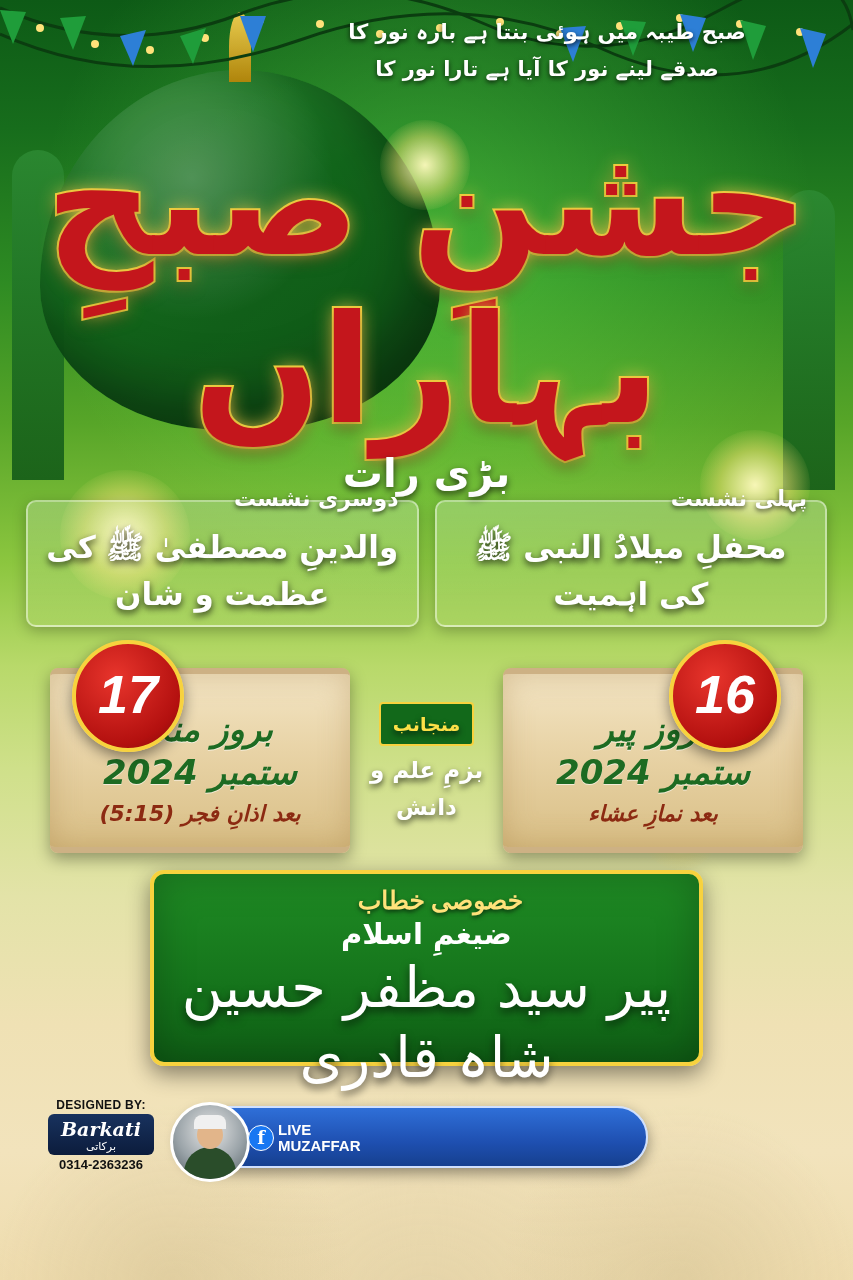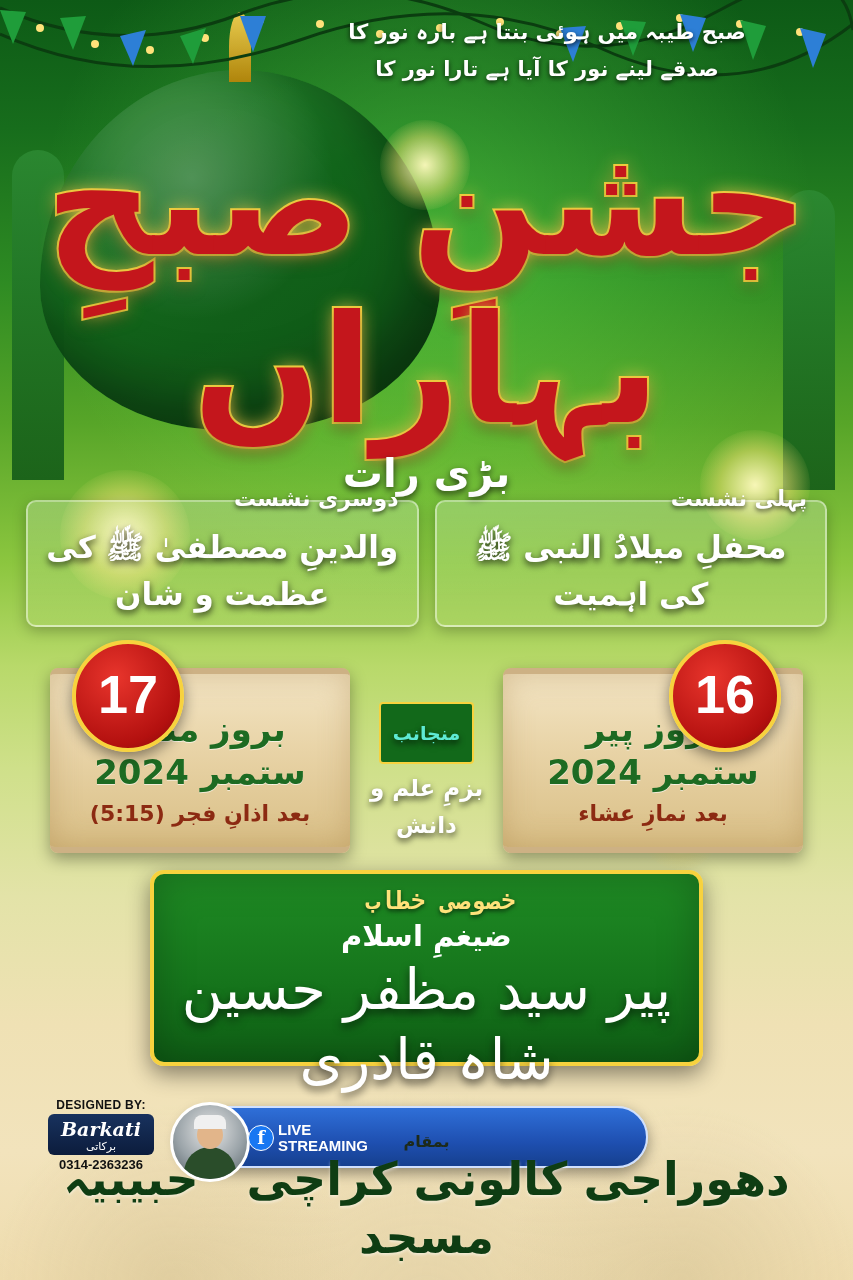--- a/index.html
+++ b/index.html
@@ -185,20 +185,21 @@
     border-radius: 8px;
     background:
       linear-gradient(180deg, #f3e5c4 0%, #e8d3a6 45%, #d9bf86 100%);
     box-shadow: 0 6px 16px rgba(0,0,0,.35), inset 0 0 30px rgba(160,120,60,.35);
     border-top: 6px solid #cdb184;
     border-bottom: 6px solid #cdb184;
     direction: rtl;
     text-align: center;
     padding-top: 34px;
     box-sizing: border-box;
+    font-style: italic;
   }
   .scroll.right { right: 10px; }
   .scroll.left  { left: 10px; }
   .scroll-date {
     font-family: "DejaVu Sans", sans-serif;
     font-size: 34px;
     font-weight: bold;
     color: #1d6b22;
     text-shadow: 0 1px 0 rgba(255,255,255,.6);
     line-height: 1.25;
@@ -240,46 +241,46 @@
     font-family: "DejaVu Sans", sans-serif;
     font-size: 23px;
     font-weight: bold;
     color: #ffffff;
     text-shadow: 0 3px 6px rgba(0,0,0,.7);
     line-height: 1.6;
   }
   .mid-chip {
     display: inline-block;
     margin-bottom: 6px;
-    padding: 14px 12px;
+    padding: 5px 12px;
     border-radius: 4px;
     background: #12691a;
     border: 2px solid #f7d23e;
     font-size: 19px;
-    color: #5eead4;
+    color: #fde047;
   }
 
   
   .speaker-panel {
     position: absolute;
     left: 150px;
     right: 150px;
     top: 870px;
     height: 196px;
     border-radius: 14px;
     background: linear-gradient(180deg, #1f8b24 0%, #16761c 55%, #0f5f15 100%);
     border: 4px solid #f7d23e;
     box-shadow: 0 8px 22px rgba(0,0,0,.45), inset 0 0 40px rgba(0,0,0,.25);
     direction: rtl;
     text-align: center;
     padding-top: 12px;
     box-sizing: border-box;
   }
   .speaker-kicker {
-    font-family: Liberation Mono, monospace;
+    font-family: Liberation Serif, serif;
     font-size: 25px;
     font-weight: bold;
     color: #ffe27a;
     text-shadow: 0 2px 4px rgba(0,0,0,.6);
     padding-left: 28px;
   }
   .speaker-title-small {
     margin-top: 2px;
     font-family: "DejaVu Sans", sans-serif;
     font-size: 29px;
@@ -558,27 +559,19 @@
   <div class="livebar">
     <div class="live-avatar">
       <div class="body"></div>
       <div class="head"></div>
       <div class="cap"></div>
     </div>
     <div class="fb-badge">
       <div class="fb-circle">f</div>
       <div class="fb-text">
         <div>LIVE</div>
-        <div>STREAMING</div>
+        <div>MUZAFFAR</div>
       </div>
     </div>
   </div>
 
-  <div class="venue">
-    <div class="venue-cap">بمقام</div>
-    <div class="venue-main">
-      <span>دھوراجی کالونی کراچی</span>
-      &nbsp;
-      <span>حبیبیہ مسجد</span>
-    </div>
-  </div>
 
 </div>
 
 </body></html>

